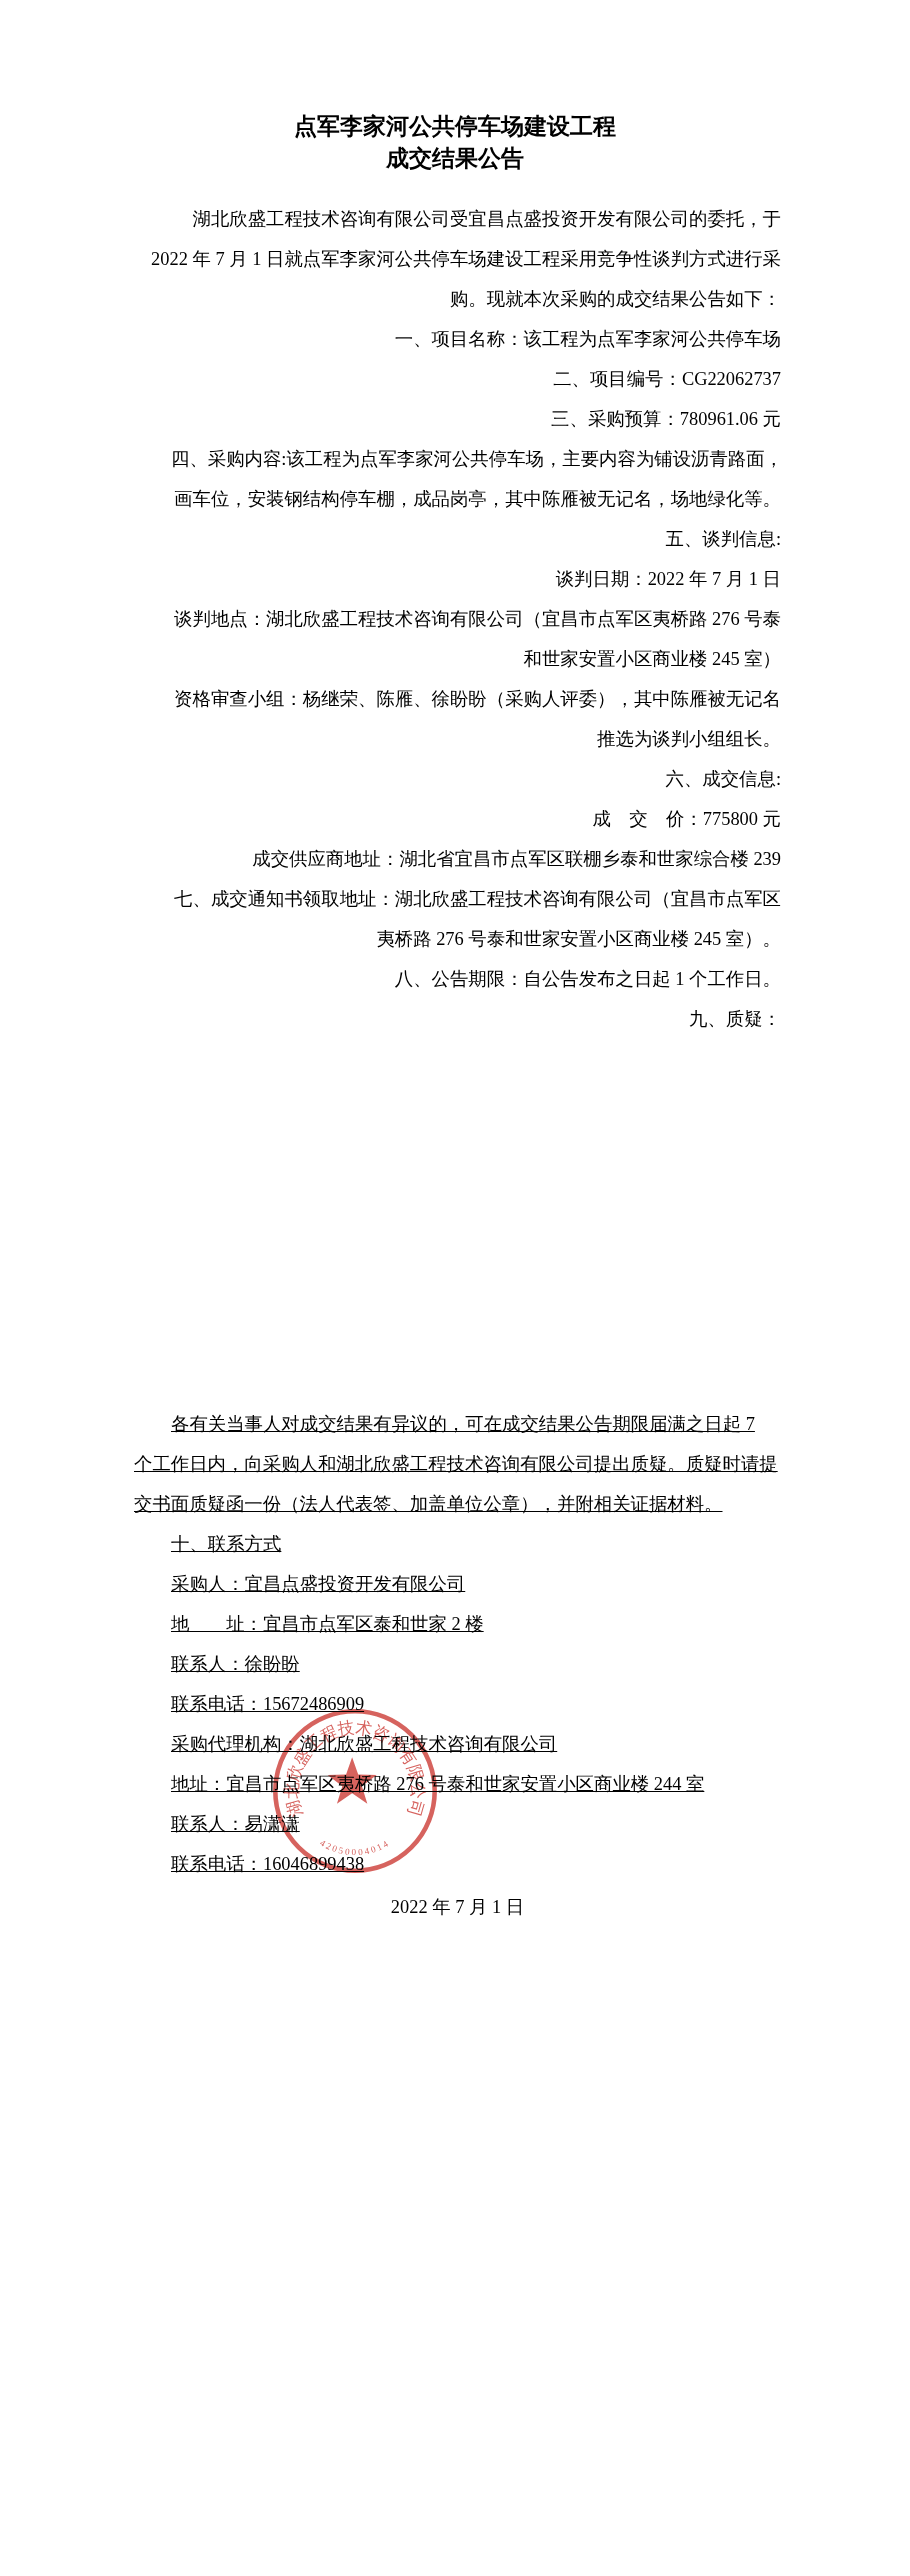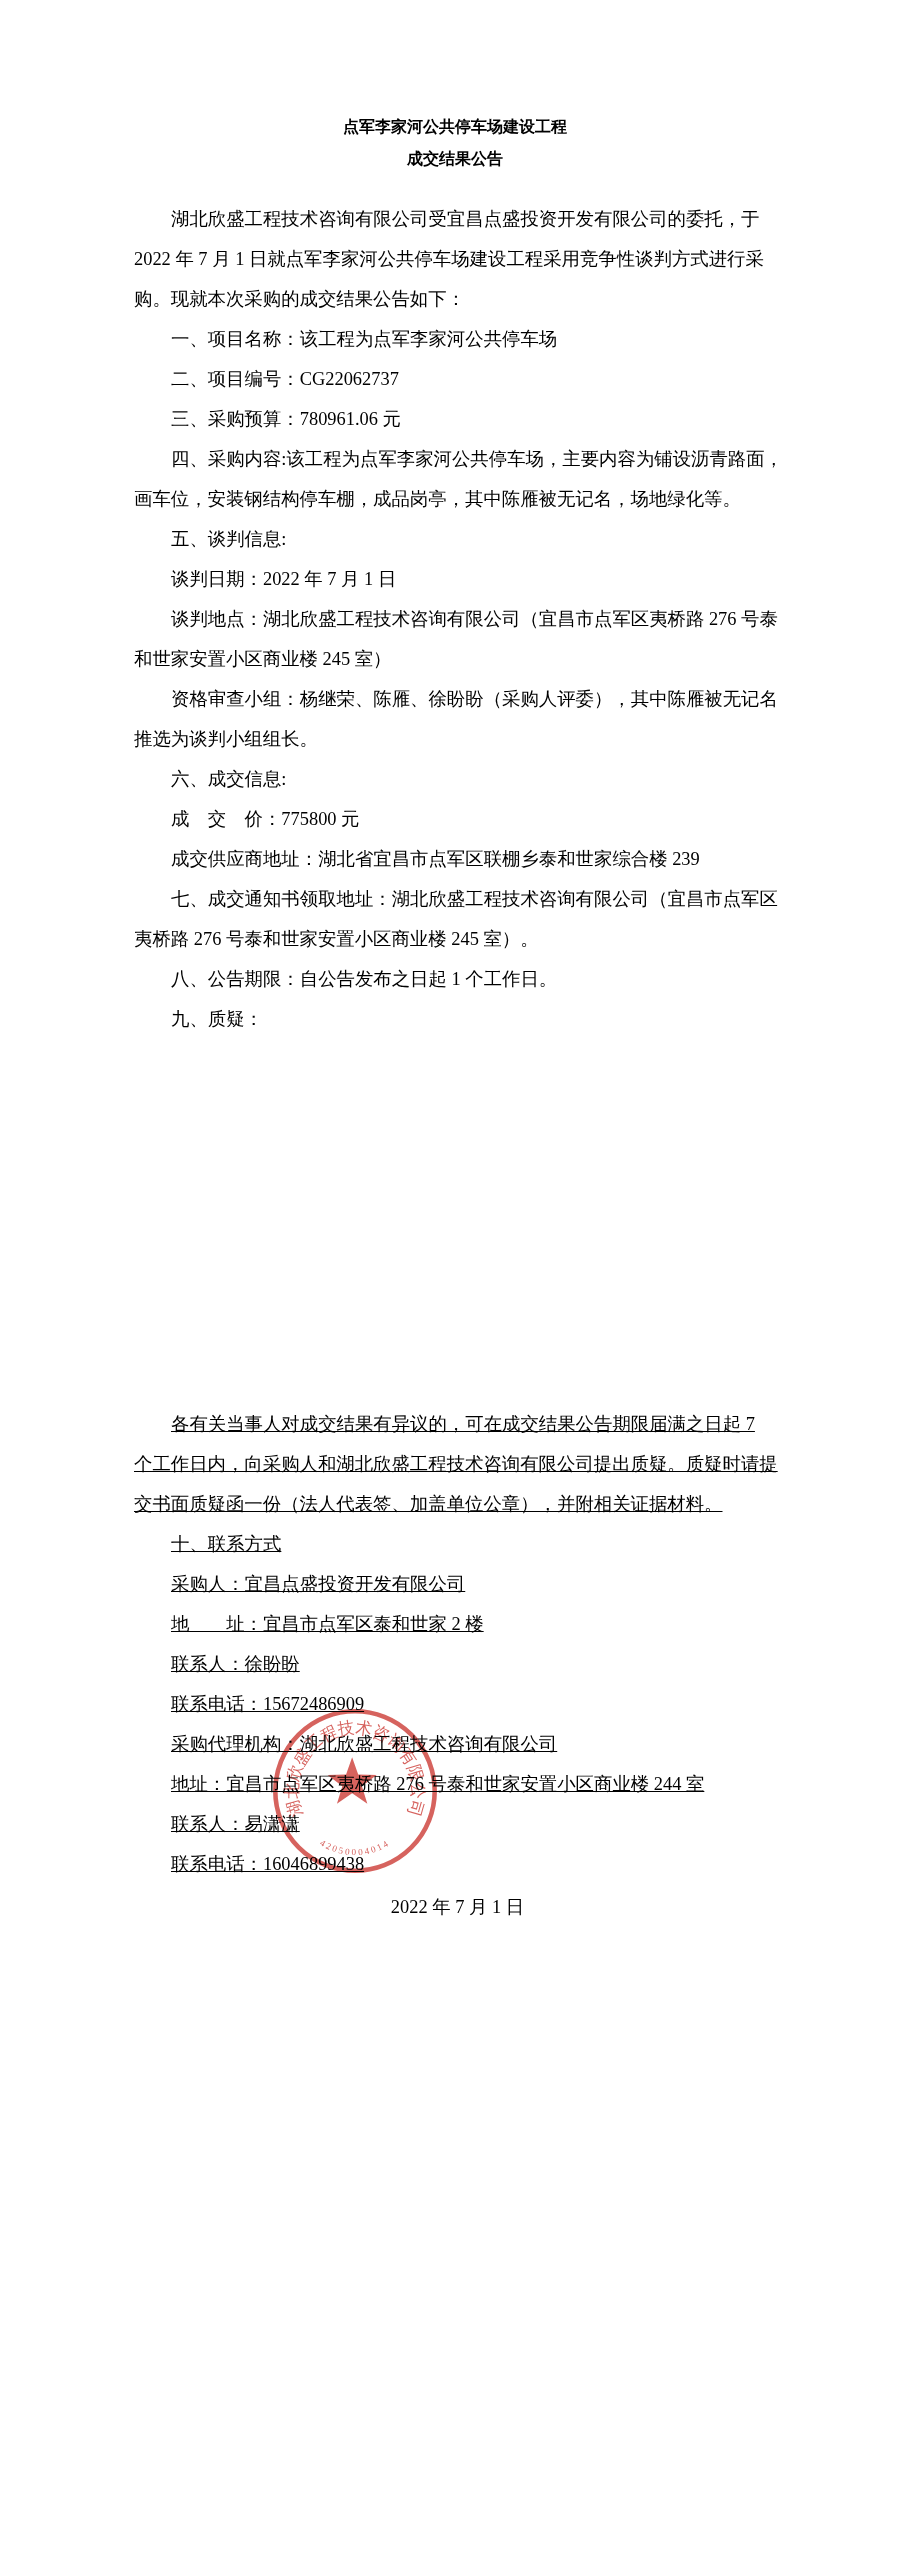--- a/index.html
+++ b/index.html
@@ -12,33 +12,33 @@
     font-family: "Liberation Serif", "DejaVu Serif", serif;
     color: #000000;
     overflow: hidden;
   }
   .title-block {
     position: absolute;
     top: 111px;
     left: 0;
     width: 100%;
     text-align: center;
-    font-size: 16px;
+    font-size: 23px;
     font-weight: bold;
     line-height: 32px;
   }
   .title-line { height: 32px; white-space: nowrap; }
   .body-block {
     position: absolute;
     left: 134px;
     width: 647px;
     font-size: 18.4px;
     line-height: 40px;
   }
-  #body-block-1 { top: 199px; }
+  #body-block-1 { top: 199px; text-align: right; }
   #body-block-2 { top: 1404px; text-decoration: underline; }
   .line { height: 40px; white-space: nowrap; }
   .line.indent { padding-left: 37px; }
   .date-line {
     position: absolute;
     top: 1887px;
     left: 134px;
     width: 647px;
     height: 40px;
     line-height: 40px;

